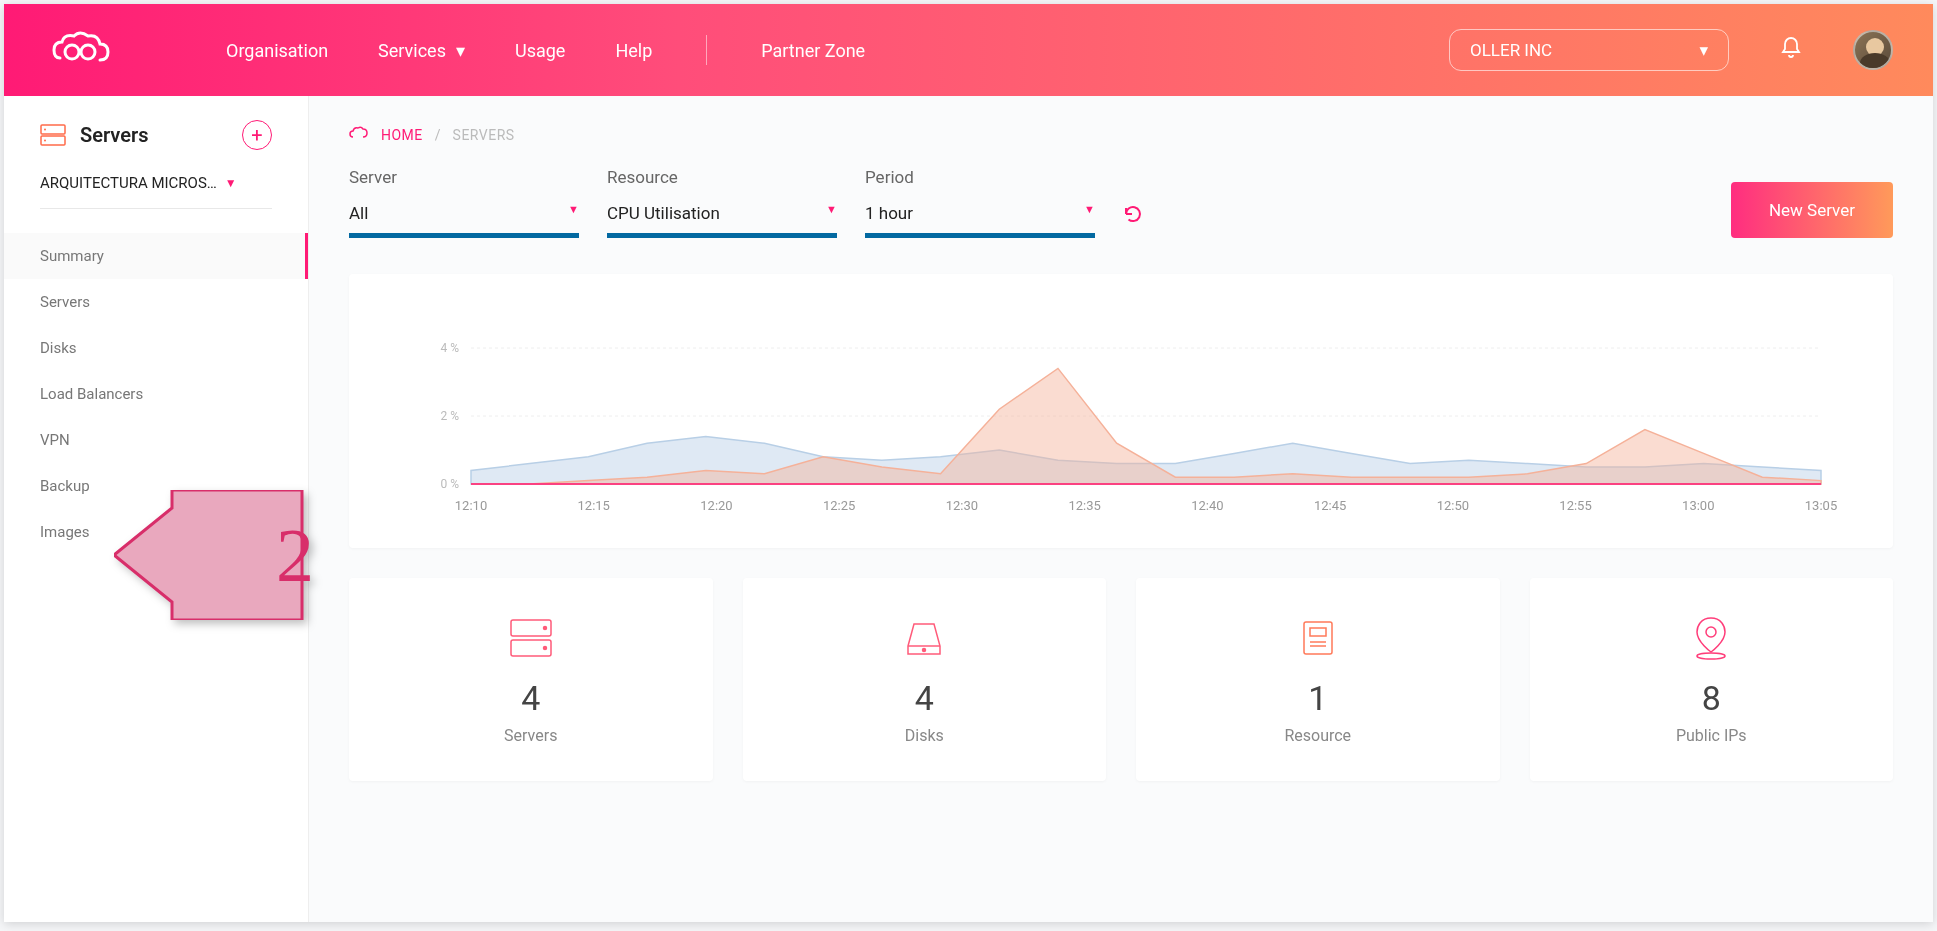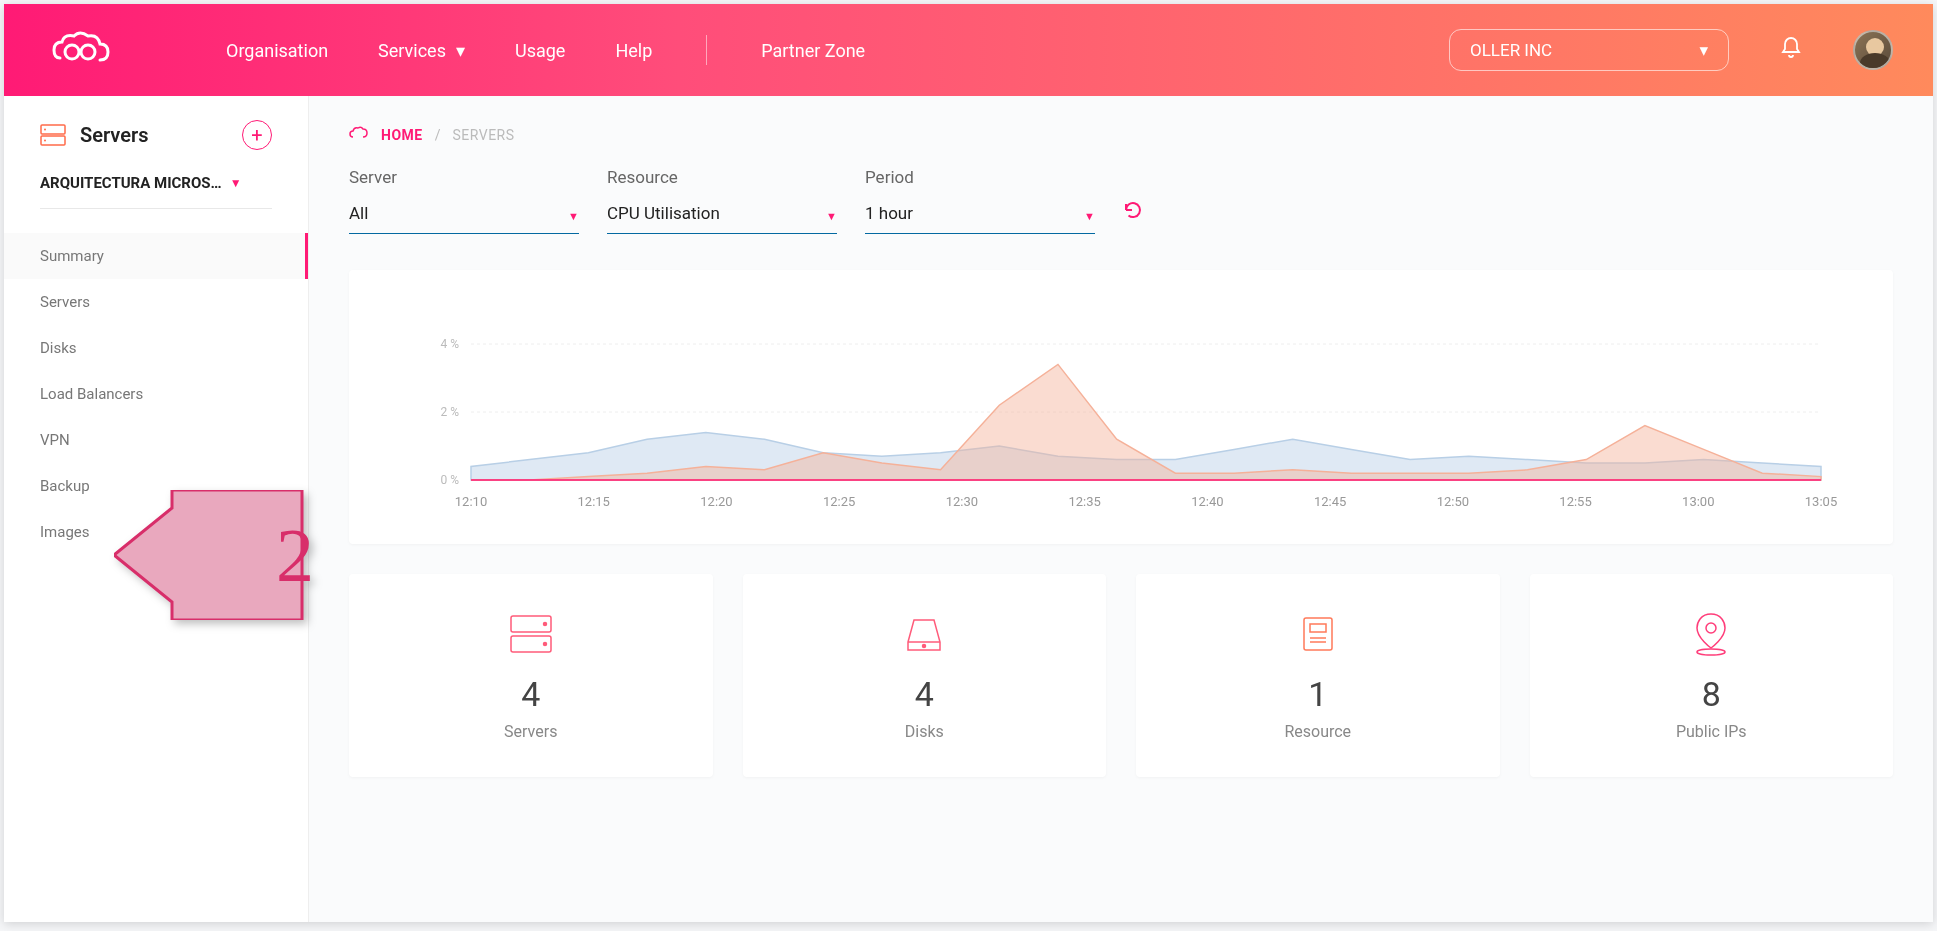--- a/index.html
+++ b/index.html
@@ -16,36 +16,36 @@
 .bell{font-size:22px;cursor:pointer}
 .avatar{width:40px;height:40px;border-radius:50%;background:linear-gradient(135deg,#8b7355 0%,#5a4a3a 100%);border:2px solid rgba(255,255,255,0.5);position:relative;overflow:hidden}
 .avatar::before{content:"";position:absolute;width:18px;height:18px;background:#e8c8a0;border-radius:50%;top:6px;left:11px}
 .avatar::after{content:"";position:absolute;width:30px;height:20px;background:#4a3a2a;border-radius:50% 50% 0 0;bottom:-5px;left:5px}
 .body{flex:1;display:flex}
 .sidebar{width:305px;background:#fff;border-right:1px solid #eee;padding-top:24px}
 .sb-head{display:flex;align-items:center;justify-content:space-between;padding:0 36px 24px 36px}
 .sb-head-left{display:flex;align-items:center;gap:14px}
 .sb-head-title{font-size:20px;font-weight:600;color:#222}
 .plus-btn{width:30px;height:30px;border:1.5px solid #ff1a75;border-radius:50%;display:flex;align-items:center;justify-content:center;color:#ff1a75;font-size:20px;cursor:pointer}
-.sb-org{padding:0 36px 16px 36px;font-size:15px;font-weight:700;color:#222;display:flex;align-items:center;gap:8px;cursor:pointer}
+.sb-org{padding:0 36px 16px 36px;font-size:15px;font-weight:400;color:#222;display:flex;align-items:center;gap:8px;cursor:pointer}
 .sb-org-caret{color:#ff1a75;font-size:12px}
 .sb-divider{height:1px;background:#e8e8e8;margin:0 36px 24px 36px}
 .sb-menu{display:flex;flex-direction:column}
 .sb-item{padding:14px 36px;font-size:15px;color:#777;cursor:pointer}
 .sb-item.active{background:#fafafa;border-right:3px solid #ff1a75}
 .main{flex:1;padding:30px 40px;background:#fafbfc;overflow:auto}
 .breadcrumb{display:flex;align-items:center;gap:12px;font-size:14px;margin-bottom:24px}
 .bc-icon{color:#ff1a75}
-.bc-home{color:#ff1a75;font-weight:700;letter-spacing:0.5px}
+.bc-home{color:#ff1a75;font-weight:400;letter-spacing:0.5px}
 .bc-sep{color:#bbb}
 .bc-cur{color:#bbb;letter-spacing:0.5px}
 .controls{display:flex;align-items:flex-end;gap:28px;margin-bottom:36px}
 .ctrl{display:flex;flex-direction:column;gap:16px;width:230px}
 .ctrl-label{font-size:17px;color:#666}
-.ctrl-select{display:flex;justify-content:space-between;align-items:flex-end;padding-bottom:10px;border-bottom:1px solid #0369a1;font-size:17px;color:#222;cursor:pointer}
+.ctrl-select{display:flex;justify-content:space-between;align-items:flex-start;padding-bottom:10px;border-bottom:5px solid #0369a1;font-size:17px;color:#222;cursor:pointer}
 .ctrl-caret{color:#ff1a75;font-size:11px}
 .refresh{color:#ff1a75;margin-bottom:10px;cursor:pointer}
 .new-btn{margin-left:auto;background:linear-gradient(90deg,#ff2d80 0%,#ff9a5a 100%);color:#fff;border:none;border-radius:4px;padding:18px 38px;font-size:17px;cursor:pointer}
 .chart-card{background:#fff;border-radius:4px;padding:30px 40px 20px 40px;margin-bottom:30px;box-shadow:0 1px 3px rgba(0,0,0,0.04)}
 .chart-card svg{width:100%;height:220px}
 .stats{display:flex;gap:30px}
 .stat{flex:1;background:#fff;border-radius:4px;padding:36px 20px;text-align:center;box-shadow:0 1px 3px rgba(0,0,0,0.04)}
 .stat-icon{height:48px;display:flex;align-items:center;justify-content:center;margin-bottom:16px;color:#ff4d7a}
 .stat-val{font-size:34px;color:#444;margin-bottom:8px}
 .stat-label{font-size:16px;color:#888}
@@ -159,20 +159,21 @@
           <div class="ctrl-select">
             <span>1 hour</span>
             <span class="ctrl-caret">▼</span>
           </div>
         </div>
         <div class="refresh">
           <svg width="20" height="20" viewBox="0 0 20 20" fill="none" stroke="#ff1a75" stroke-width="2">
               <path d="M3 10a7 7 0 1 1 2.5 5.4M3 10V4M3 10h6"></path>
             </svg>
         </div>
+        <button class="new-btn">New Server</button>
       </div>
 
       <div class="chart-card">
         <svg id="chart" viewBox="0 0 1420 220">
             <line x1="60" y1="180" x2="1410" y2="180" stroke="#eee" stroke-dasharray="3,3"></line>
             <text x="48" y="184" font-size="12" fill="#bbb" text-anchor="end">0 %</text>
             <line x1="60" y1="112" x2="1410" y2="112" stroke="#eee" stroke-dasharray="3,3"></line>
             <text x="48" y="116" font-size="12" fill="#bbb" text-anchor="end">2 %</text>
             <line x1="60" y1="44" x2="1410" y2="44" stroke="#eee" stroke-dasharray="3,3"></line>
             <text x="48" y="48" font-size="12" fill="#bbb" text-anchor="end">4 %</text>

